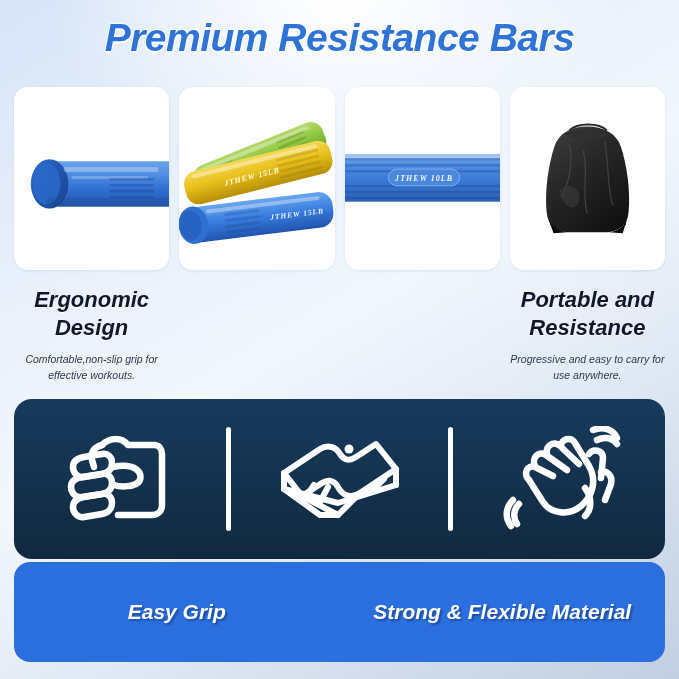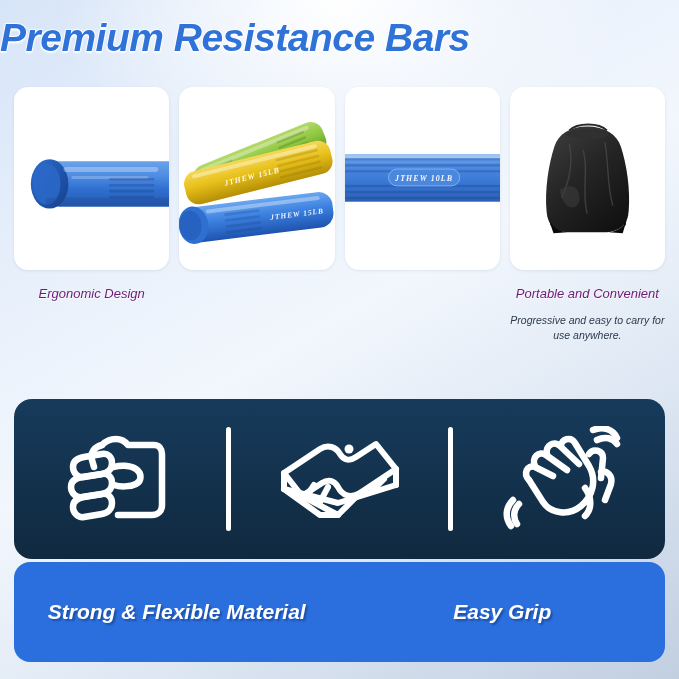--- a/index.html
+++ b/index.html
@@ -11,21 +11,21 @@
   body {
     position:relative;
     background:
       radial-gradient(ellipse 60% 40% at 50% 0%, #ffffff 0%, rgba(255,255,255,0) 70%),
       linear-gradient(150deg, #d7e5f8 0%, #e8f0fb 28%, #f2f7fd 48%, #dfe8f4 70%, #c2cfe1 100%);
   }
 
   
   .title-wrap {
     position:absolute; top:16px; left:0; right:0;
-    text-align:left;
+    text-align:center;
   }
   .title {
     display:inline-block;
     font-size:39px;
     font-weight:bold;
     font-style:italic;
     letter-spacing:-0.5px;
     color:#2f73d8;
     -webkit-text-stroke:1.5px #ffffff;
     paint-order:stroke fill;
@@ -45,25 +45,25 @@
     height:183px;
     background:#ffffff;
     border-radius:14px;
     position:relative;
     overflow:hidden;
     box-shadow:0 1px 3px rgba(40,70,120,0.10);
   }
   .card-title {
     margin-top:16px;
     text-align:center;
-    font-size:13px;
-    font-weight:normal;
+    font-size:22px;
+    font-weight:bold;
     font-style:italic;
     line-height:1.28;
-    color:#701a75;
+    color:#0f172a;
     text-shadow:0 1px 1px rgba(255,255,255,0.9);
   }
   .card-desc {
     margin-top:10px;
     text-align:center;
     font-size:10.5px;
     font-style:italic;
     line-height:1.5;
     color:#2b3a4d;
   }
@@ -147,20 +147,21 @@
             <rect x="96" y="92" width="46" height="2.6" rx="1.3"></rect>
             <rect x="96" y="98" width="46" height="2.6" rx="1.3"></rect>
             <rect x="96" y="104" width="46" height="2.6" rx="1.3"></rect>
             <rect x="96" y="110" width="46" height="2.6" rx="1.3"></rect>
           </g>
           <rect x="32" y="112" width="140" height="8" rx="4" fill="#1c4a98" opacity="0.35"></rect>
         </g>
       </svg>
     </div>
     <div class="card-title">Ergonomic Design</div>
+    <div class="card-desc">Comfortable,non-slip grip for effective workouts.</div>
   </div>
 
   <div class="card">
     <div class="card-photo">
       <svg class="art" viewBox="0 0 157 183" preserveAspectRatio="none">
         <defs>
           <linearGradient id="gr" x1="0" y1="0" x2="0" y2="1">
             <stop offset="0" stop-color="#b5d96a"></stop>
             <stop offset="0.45" stop-color="#8cc63f"></stop>
             <stop offset="1" stop-color="#5f9024"></stop>
@@ -278,21 +279,21 @@
           <path d="M60 58 C64 76 60 96 52 112"></path>
           <path d="M96 56 C100 78 98 100 104 120"></path>
           <path d="M74 64 C80 84 72 104 78 128"></path>
         </g>
         <path d="M50 104 C62 96 72 102 70 116 C66 126 54 124 50 104 Z" fill="#3c3c3c" opacity="0.6"></path>
 
         <path d="M37 128 C40 140 48 146 58 147 L44 148 Z" fill="#0a0a0a"></path>
         <path d="M120 128 C118 140 110 146 100 147 L114 148 Z" fill="#0a0a0a"></path>
       </svg>
     </div>
-    <div class="card-title">Portable and Convenient</div>
+    <div class="card-title">Portable and Resistance</div>
     <div class="card-desc">Progressive and easy to carry for use anywhere.</div>
   </div>
 </div>
 
 <div class="panel">
 
   <div class="panel-icon">
     <svg width="118" height="104" viewBox="0 0 118 104">
       <g fill="none" stroke="#ffffff" stroke-width="6.5" stroke-linecap="round" stroke-linejoin="round">
         <path d="M44 18 C52 10 64 10 70 18 L96 18 C101 18 104 22 104 27 L104 78 C104 84 100 88 94 88 L60 88"></path>
@@ -342,15 +343,15 @@
         <path d="M96 14 C104 10 112 12 116 18"></path>
         <path d="M100 4 C110 0 120 3 124 12" transform="translate(-8,0)"></path>
         <path d="M18 78 C12 84 12 92 16 98"></path>
         <path d="M8 74 C0 82 0 92 6 100" transform="translate(4,0)"></path>
       </g>
     </svg>
   </div>
 </div>
 
 <div class="bluebar">
+  <div class="bluebar-cell">Easy Grip</div>
   <div class="bluebar-cell">Strong &amp; Flexible Material</div>
-  <div class="bluebar-cell">Easy Grip</div>
 </div>
 
 </body></html>

